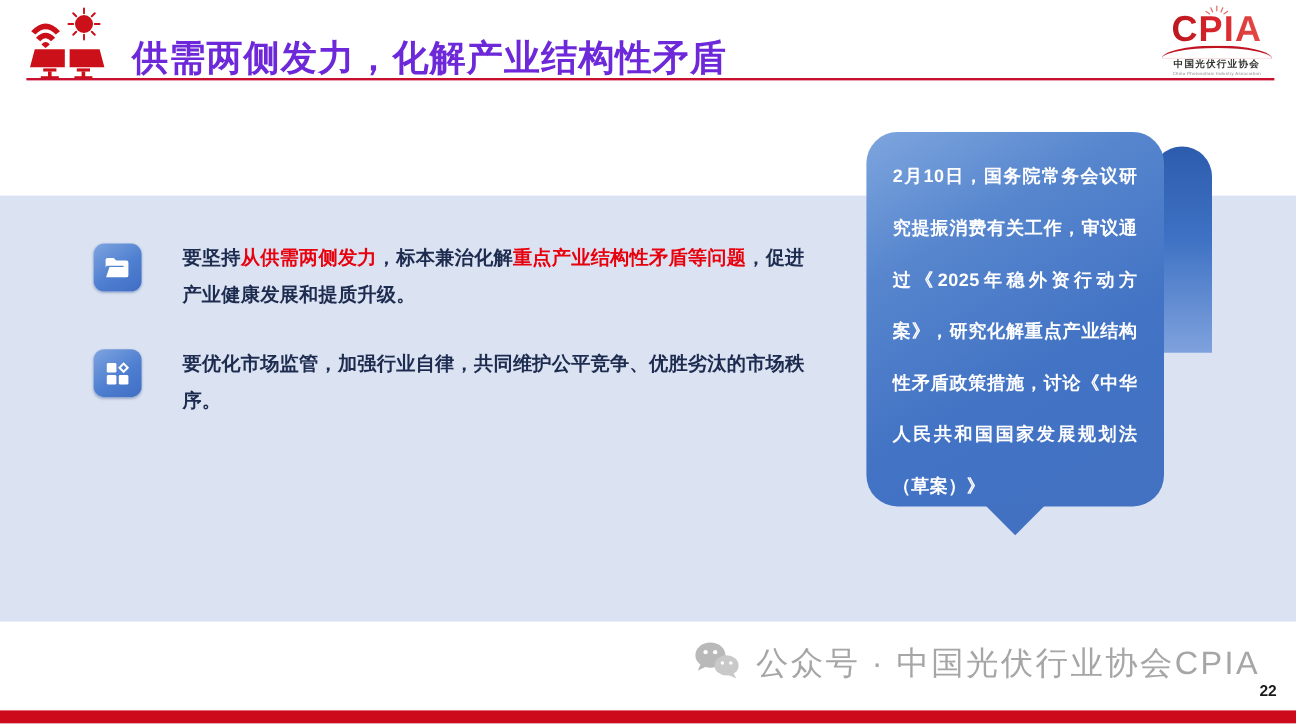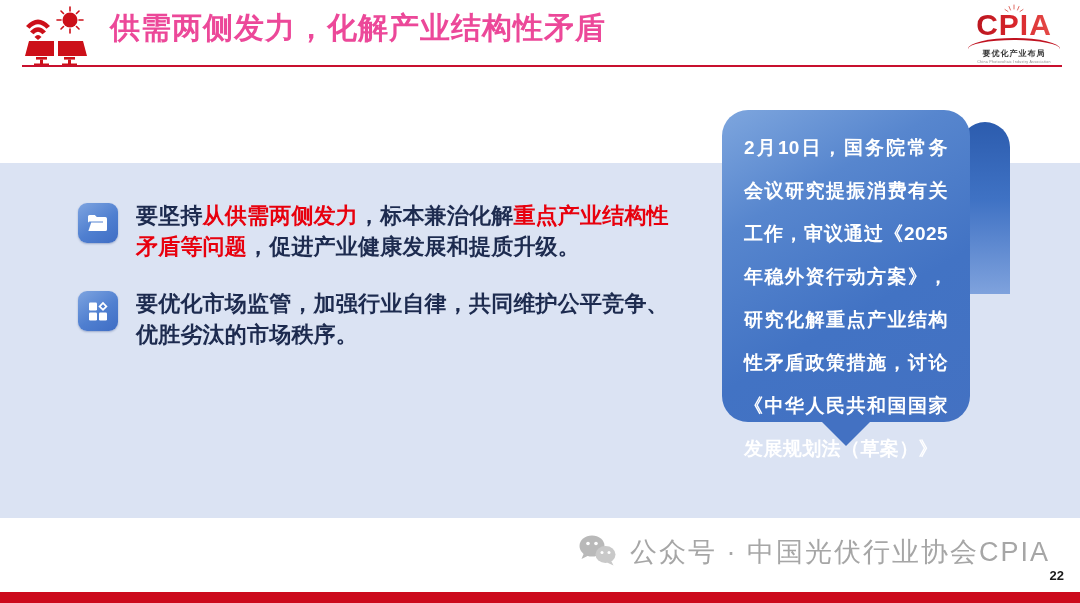--- a/index.html
+++ b/index.html
@@ -21,24 +21,24 @@
     left: 0; top: 0;
     width: 1080px; height: 70px;
   }
   .brand-mark {
     position: absolute;
     left: 16px; top: 4px;
     width: 78px; height: 62px;
   }
   .slide-title {
     position: absolute;
-    left: 110px; top: 8px;
+    left: 110px; top: 28px;
     font-size: 30px;
     font-weight: bold;
-    color: #ec4899;
+    color: #6d28d9;
     letter-spacing: 1px;
     white-space: nowrap;
   }
   .header-rule {
     position: absolute;
     left: 22px; top: 65px;
     width: 1040px; height: 2px;
     background: #c8102e;
   }
   .cpia-logo {
@@ -109,22 +109,22 @@
     width: 40px; height: 40px;
     border-radius: 9px;
     background: linear-gradient(145deg, #7ea4e0 0%, #4f7fd0 55%, #3f6dc4 100%);
     box-shadow: 0 1px 2px rgba(40,70,130,.35);
     display: flex;
     align-items: center;
     justify-content: center;
     margin-top: 3px;
   }
   .bullet-text {
-    margin-left: 18px;
-    font-size: 22px;
+    margin-left: 34px;
+    font-size: 16px;
     font-weight: bold;
     line-height: 31px;
     color: #1d2b4f;
     letter-spacing: .2px;
   }
   .hl { color: #e8000d; }
 
   
   .callout-shadow {
     position: absolute;
@@ -136,21 +136,21 @@
   .callout {
     position: absolute;
     left: 722px; top: 110px;
     width: 248px; height: 312px;
     border-radius: 26px;
     background: linear-gradient(150deg, #7ea6de 0%, #5786ce 28%, #4273c4 62%, #4371c2 100%);
     box-sizing: border-box;
     padding: 16px 22px 10px 22px;
   }
   .callout-text {
-    font-size: 19px;
+    font-size: 15px;
     font-weight: bold;
     color: #ffffff;
     line-height: 43px;
     letter-spacing: .4px;
     text-align: justify;
   }
   .callout-tail {
     position: absolute;
     left: 820px; top: 420px;
     width: 0; height: 0;
@@ -230,21 +230,21 @@
       <g stroke="#e06a63" stroke-width="1" stroke-linecap="round">
         <line x1="13" y1="1" x2="13" y2="5"></line>
         <line x1="8" y1="2.5" x2="9.5" y2="6"></line>
         <line x1="18" y1="2.5" x2="16.5" y2="6"></line>
         <line x1="4" y1="5.5" x2="7" y2="7.5"></line>
         <line x1="22" y1="5.5" x2="19" y2="7.5"></line>
       </g>
     </svg>
     <div class="cpia-word">CPIA</div>
     <div class="cpia-arc"></div>
-    <div class="cpia-cn">要优化产业布局</div>
+    <div class="cpia-cn">中国光伏行业协会</div>
     <div class="cpia-en">China Photovoltaic Industry Association</div>
   </div>
 
   <div class="header-rule"></div>
 </div>
 
 <div class="content-panel"></div>
 
 <div class="bullet-list">
 

